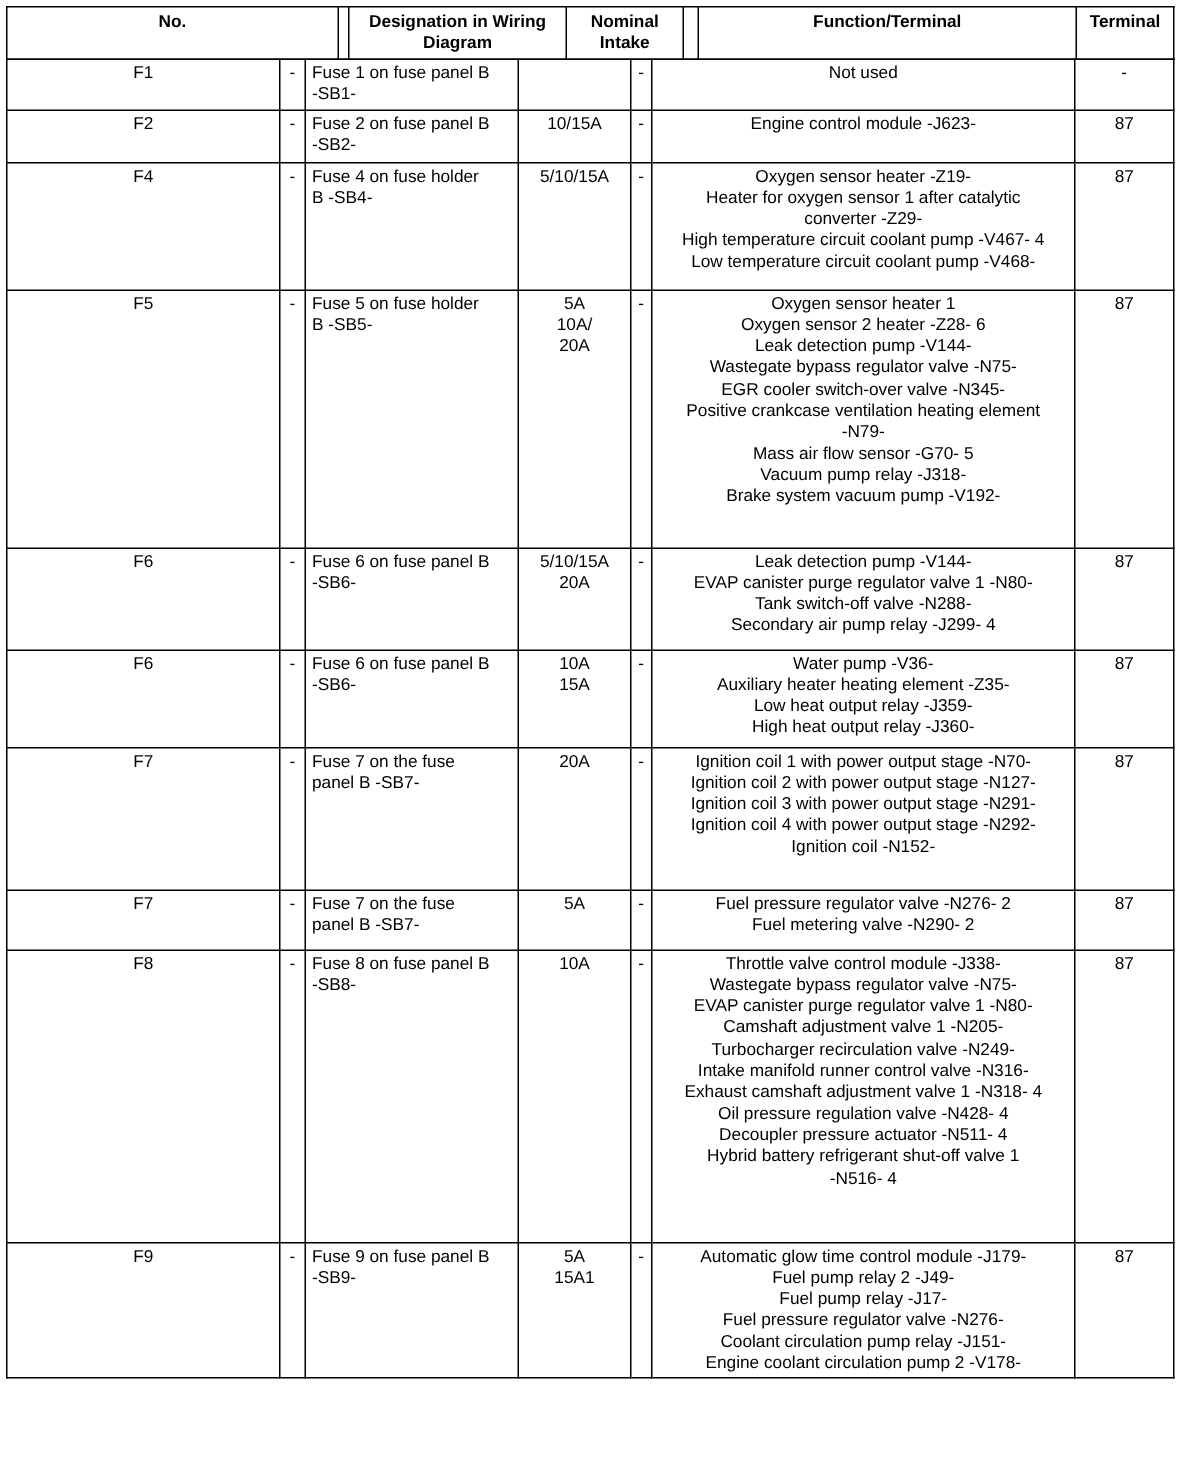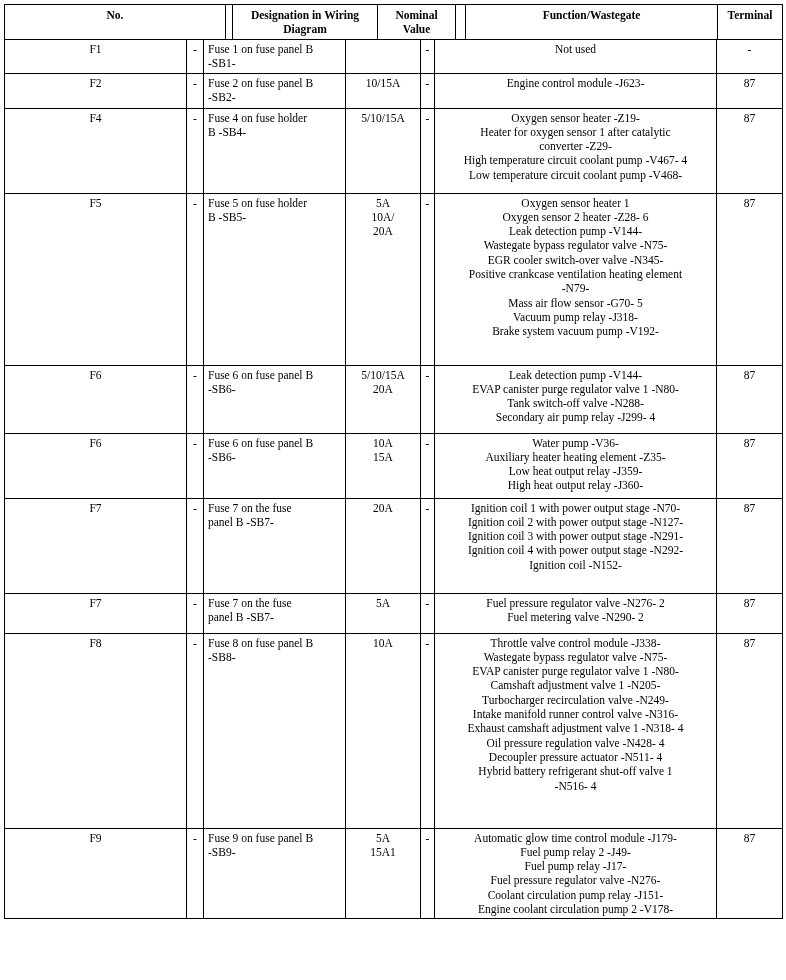--- a/index.html
+++ b/index.html
@@ -4,21 +4,21 @@
 <style>
   * { margin: 0; padding: 0; box-sizing: border-box; }
   html, body { background: #ffffff; }
   .page {
     width: 786px;
     height: 980px;
     background: #ffffff;
     overflow: hidden;
     padding: 4px;
     color: #000000;
-    font-family: Liberation Serif, serif;
+    font-family: Liberation Sans, sans-serif;
   }
   table.tbl {
     border-collapse: collapse;
     table-layout: fixed;
     width: 778px;
   }
   table.tbl.body-tbl { margin-top: -1px; }
   .tbl th, .tbl td {
     border: 1px solid #000000;
     vertical-align: top;
@@ -54,23 +54,23 @@
       <col style="width:78px">
         <col style="width:10px">
         <col style="width:252px">
       <col style="width:65px">
     </colgroup>
     <tbody>
         <tr style="height:30px">
       <th>No.</th>
       <th></th>
       <th class="al">Designation in Wiring Diagram</th>
-      <th>Nominal Value</th>
+      <th>Nominal Intake</th>
       <th></th>
-      <th>Function/Wastegate</th>
+      <th>Function/Terminal</th>
       <th>Terminal</th>
     </tr>
   </tbody>
     </table>
 
   <table class="tbl body-tbl">
     <colgroup>
       <col style="width:182px">
         <col style="width:17px">
         <col style="width:142px">

